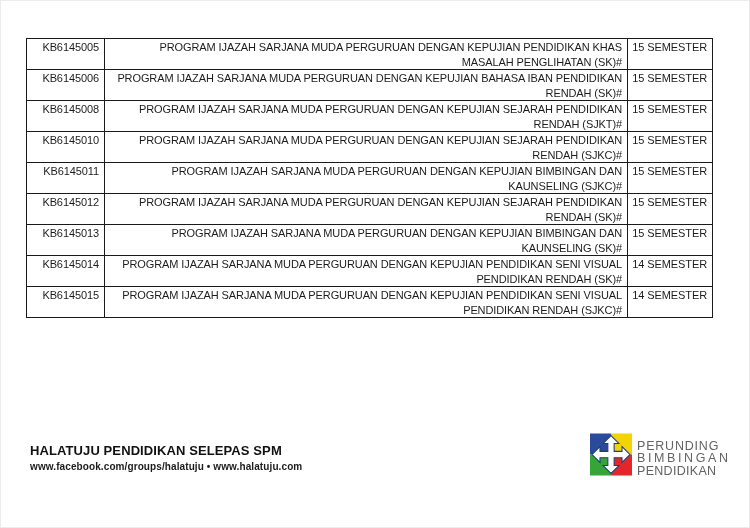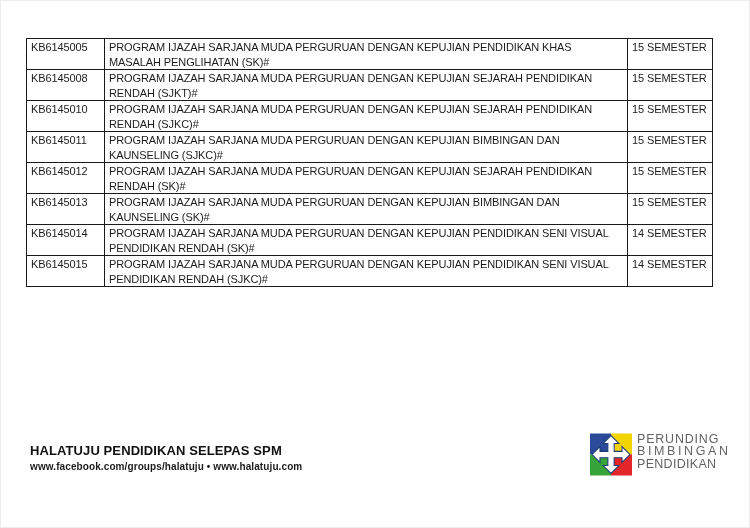--- a/index.html
+++ b/index.html
@@ -21,20 +21,21 @@
   .table-wrap {
     position: absolute;
     left: 26px;
     top: 38px;
     width: 686px;
   }
   table.program-table {
     width: 100%;
     border-collapse: collapse;
     table-layout: fixed;
+    text-align: right;
   }
   table.program-table td {
     border: 1px solid #1a1a1a;
     vertical-align: top;
     color: #1c1c1c;
     font-size: 11px;
     line-height: 14.5px;
     padding: 1px 5px 0 4px;
     height: 30px;
     letter-spacing: -0.1px;
@@ -64,21 +65,21 @@
     letter-spacing: 0.1px;
     white-space: nowrap;
   }
 
   
   .logo {
     position: absolute;
     left: 590px;
     top: 433px;
     display: flex;
-    align-items: flex-start;
+    align-items: flex-end;
   }
   .logo-mark { width: 42px; height: 43px; display: block; }
   .logo-arrow { stroke: #1f3d76; stroke-width: 1; }
   .logo-text {
     margin-left: 5px;
     color: #626365;
     font-size: 12.5px;
     line-height: 12px;
     font-weight: 400;
     white-space: nowrap;
@@ -100,20 +101,25 @@
         <col style="width:523px">
         <col style="width:85px">
       </colgroup>
       <tbody>
     <tr>
       <td class="col-code">KB6145005</td>
       <td class="col-desc">PROGRAM IJAZAH SARJANA MUDA PERGURUAN DENGAN KEPUJIAN PENDIDIKAN KHAS MASALAH PENGLIHATAN (SK)#</td>
       <td class="col-sem">15 SEMESTER</td>
     </tr>
 
+    <tr>
+      <td class="col-code">KB6145006</td>
+      <td class="col-desc">PROGRAM IJAZAH SARJANA MUDA PERGURUAN DENGAN KEPUJIAN BAHASA IBAN PENDIDIKAN RENDAH (SK)#</td>
+      <td class="col-sem">15 SEMESTER</td>
+    </tr>
 
 
     <tr>
       <td class="col-code">KB6145008</td>
       <td class="col-desc">PROGRAM IJAZAH SARJANA MUDA PERGURUAN DENGAN KEPUJIAN SEJARAH PENDIDIKAN RENDAH (SJKT)#</td>
       <td class="col-sem">15 SEMESTER</td>
     </tr>
 
 
     <tr>

